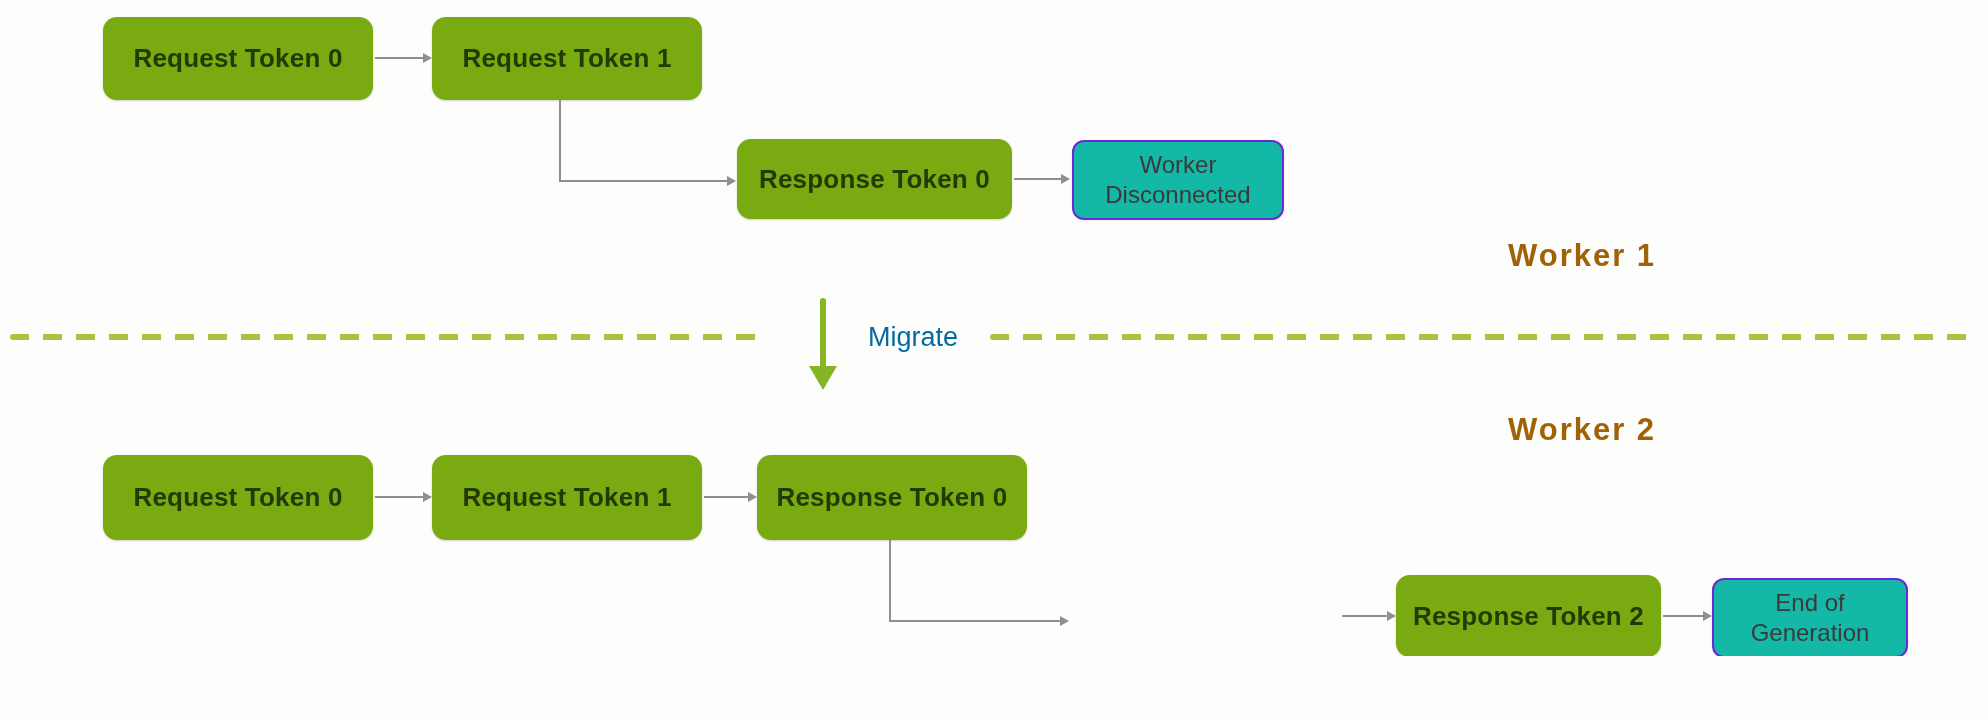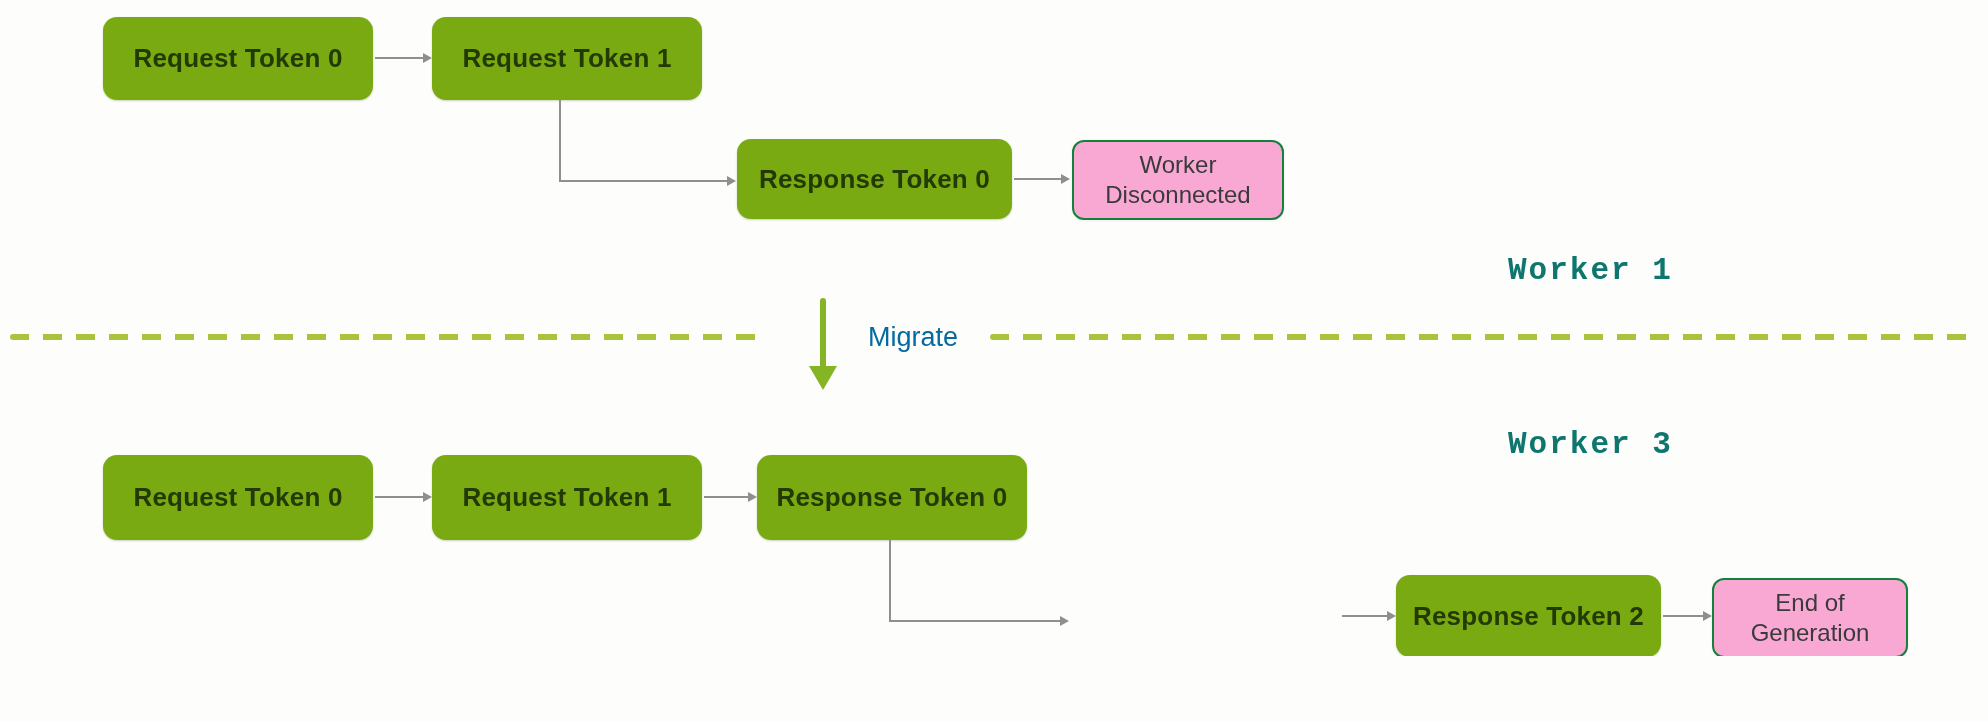--- a/index.html
+++ b/index.html
@@ -17,22 +17,22 @@
     border-radius:14px;
     display:flex;align-items:center;justify-content:center;
     color:#233a04;
     font-size:26px;font-weight:600;
     box-shadow:0 1px 2px rgba(60,90,0,.25);
     letter-spacing:.2px;
   }
   
   .node-white{
     position:absolute;
-    background:#f9a8d4;
-    border:2px solid #15803d;
+    background:#14b8a6;
+    border:2px solid #6d28d9;
     border-radius:12px;
     display:flex;align-items:center;justify-content:center;
     text-align:center;
     color:#3a3a3a;
     font-size:24px;font-weight:500;
     line-height:1.25;
     box-shadow:0 1px 3px rgba(0,0,0,.06);
   }
   
   .connector-h{
@@ -60,23 +60,23 @@
     position:absolute;width:6px;background:#85b424;border-radius:3px;
   }
   .migrate-arrow-head{
     position:absolute;width:0;height:0;
     border-left:14px solid transparent;
     border-right:14px solid transparent;
     border-top:24px solid #85b424;
   }
   .worker-label{
     position:absolute;
-    font-family:Liberation Mono, monospace;
-    font-size:31px;font-weight:600;color:#0f766e;
-    letter-spacing:2px;white-space:nowrap;margin-top:15px;
+    font-family:Liberation Sans, sans-serif;
+    font-size:31px;font-weight:600;color:#a16207;
+    letter-spacing:2px;white-space:nowrap;
   }
   .migrate-label{
     position:absolute;
     font-size:27px;font-weight:500;color:#0369a1;white-space:nowrap;
   }
   .watermark{
     position:absolute;
     font-size:33px;font-weight:600;
     color:#fbfbf8;
     text-shadow:2px 2px 2px rgba(110,110,105,.85), -1px -1px 1px rgba(160,160,155,.35);
@@ -111,21 +111,21 @@
   <div class="dashed" style="left:990px;top:334px;width:988px;"></div>
 
   <span>
     <span class="migrate-arrow-shaft" style="left:820px;top:298px;height:70px;"></span>
     <span class="migrate-arrow-head" style="left:809px;top:366px;"></span>
   </span>
 
   <div class="migrate-label" style="left:868px;top:322px;">Migrate</div>
 
   
-  <div class="worker-label" style="left:1508px;top:412px;">Worker 3</div>
+  <div class="worker-label" style="left:1508px;top:412px;">Worker 2</div>
 
   <div class="node" style="left:103px;top:455px;width:270px;height:85px;">Request Token 0</div>
 
   <div class="connector-h arrow" style="left:375px;top:496px;width:55px;"></div>
 
   <div class="node" style="left:432px;top:455px;width:270px;height:85px;">Request Token 1</div>
 
   <div class="connector-h arrow" style="left:704px;top:496px;width:51px;"></div>
 
   <div class="node" style="left:757px;top:455px;width:270px;height:85px;">Response Token 0</div>

